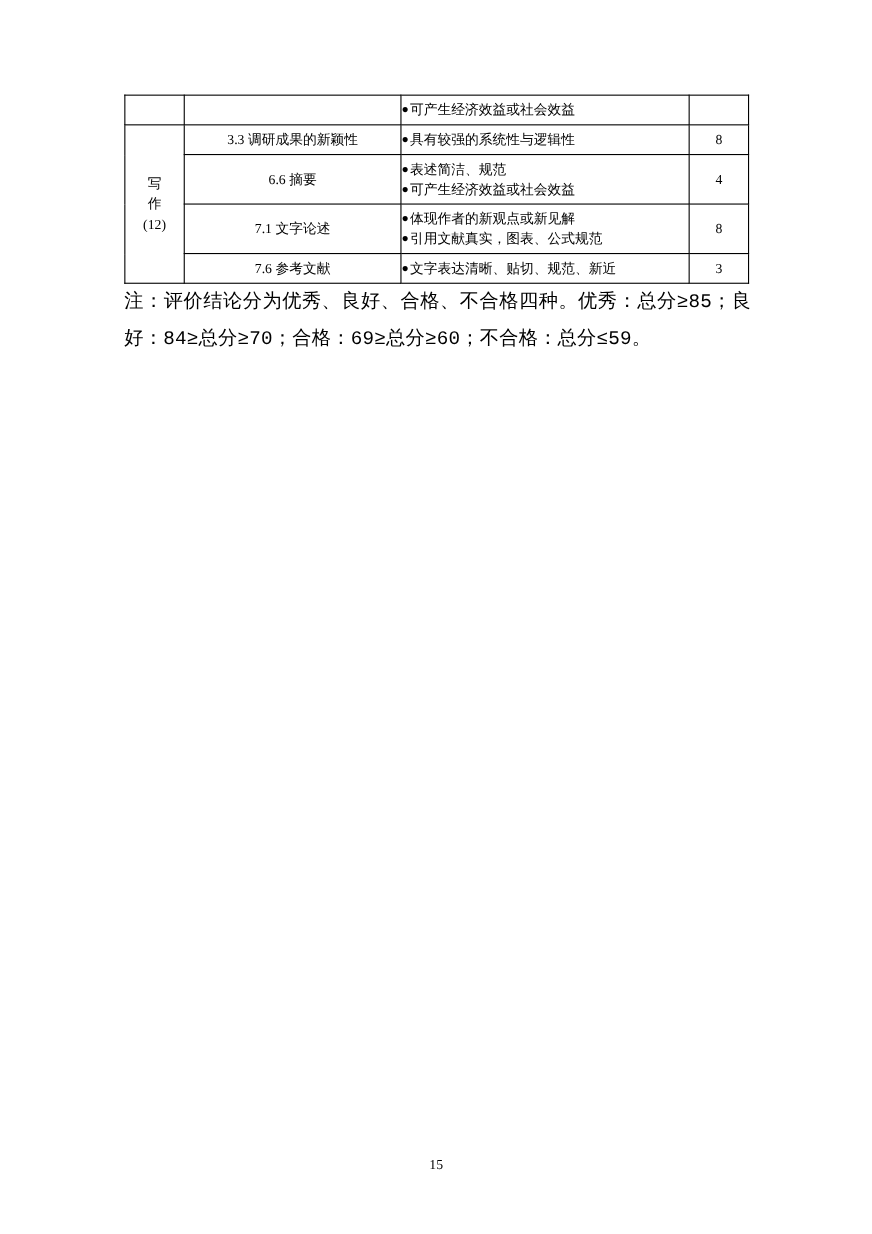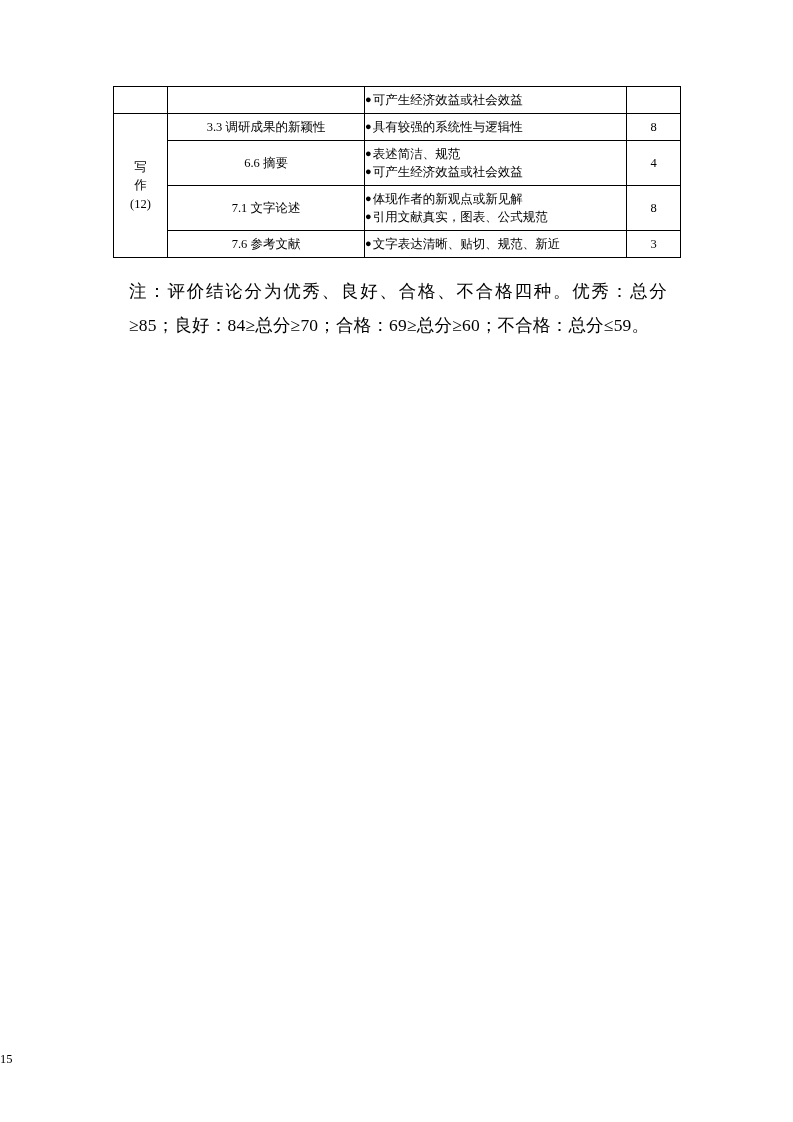--- a/index.html
+++ b/index.html
@@ -84,28 +84,30 @@
     left: 113px;
     top: 258px;
     width: 570px;
     font-size: 17.5px;
     line-height: 1.95;
     text-align: justify;
     text-justify: inter-ideograph;
     letter-spacing: 0.2px;
   }
   .note p {
-    margin: 16px;
+    margin: 0;
+    font-family: Liberation Mono, monospace;
   }
 
   .page-number {
     position: absolute;
     left: 0;
     top: 1052px;
     width: 793px;
+    text-align: center;
     font-size: 12.5px;
     font-family: "Liberation Serif", "DejaVu Serif", serif;
   }
 </style>
 </head>
 <body>
 
 <div class="page">
 
   <div class="table-wrap">

